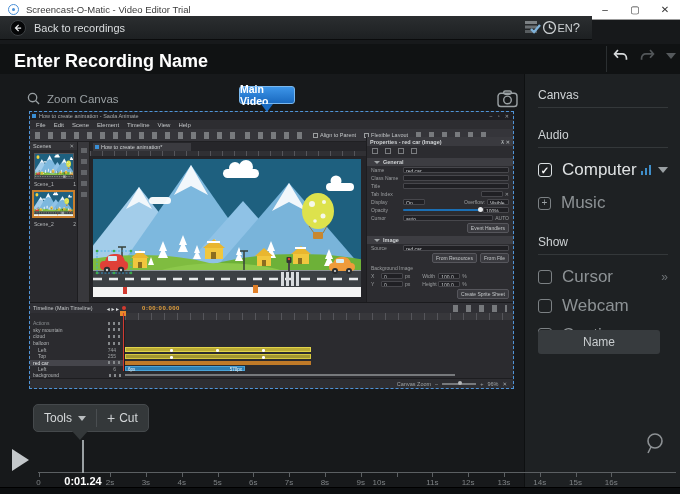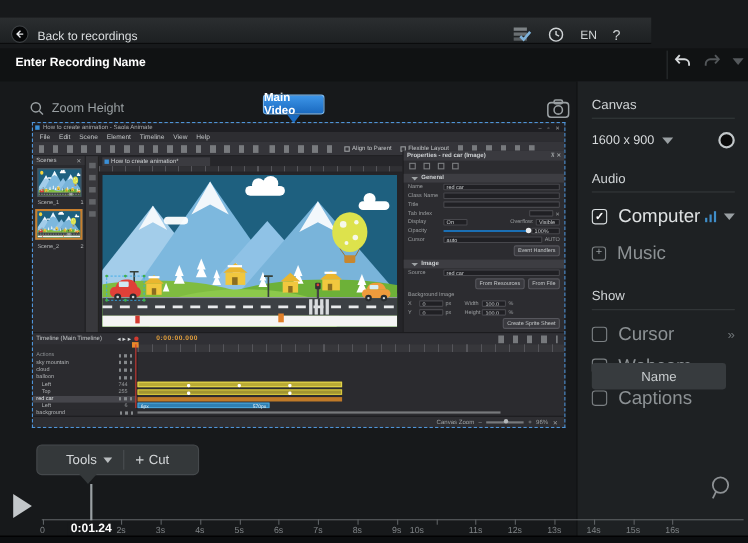--- a/index.html
+++ b/index.html
@@ -6,29 +6,29 @@
 html,body{width:680px;height:494px;overflow:hidden;background:#17191b;font-family:"Liberation Sans",sans-serif}
 #app{position:relative;width:680px;height:494px;background:#17191b;overflow:hidden}
 
 .titlebar{position:absolute;left:0;top:0;width:680px;height:20px;background:#fff;display:flex;align-items:center;border-bottom:1px solid #9b9b9b}
 .som-logo{width:11px;height:11px;border:1.5px solid #4a90d8;border-radius:50%;margin:0 7px 0 8px;position:relative}
 .som-logo::after{content:"";position:absolute;left:2.5px;top:2.5px;width:3px;height:3px;border-radius:50%;background:#4a90d8}
 .tb-title{font-size:9.5px;color:#3c3c3c}
 .tb-controls{margin-left:auto;display:flex;height:100%}
 .tb-btn{width:30px;height:100%;display:flex;align-items:center;justify-content:center;font-size:10px;color:#333}
 
-.topbar{position:absolute;left:0;top:16px;width:592px;height:24px;background:linear-gradient(#2b2e30,#1d2022);border-bottom:1px solid #0a0b0c;display:flex;align-items:flex-end}
+.topbar{position:absolute;left:0;top:16px;width:592px;height:24px;background:linear-gradient(#2b2e30,#1d2022);border-bottom:1px solid #0a0b0c;display:flex;align-items:center}
 .back-circle{width:16px;height:16px;border-radius:50%;background:#060708;border:1px solid #3d4144;margin:0 8px 0 10px;display:flex;align-items:center;justify-content:center}
 .back-label{font-size:11px;color:#dadddf}
-.top-icons{margin-left:auto;display:flex;align-items:center;gap:14px;margin-right:28px}
+.top-icons{margin-left:auto;display:flex;align-items:center;margin-right:12px}
 .lang{font-size:11px;color:#cfd3d5}
 .help{font-size:13px;color:#cfd3d5}
 
 .header{position:absolute;left:0;top:44px;width:680px;height:30px;background:#101213}
-.rec-name{position:absolute;left:14px;top:7px;font-size:11px;font-weight:bold;color:#fff}
+.rec-name{position:absolute;left:14px;top:7px;font-size:18px;font-weight:bold;color:#fff}
 .autosave{position:absolute;right:82px;top:3px;text-align:right}
 .autosave .l1{font-size:10px;color:#c3c7c9}
 .autosave .l2{font-size:10px;color:#4d9fd6}
 .hdr-sep{position:absolute;left:606px;top:2px;width:1px;height:26px;background:#2b2f31}
 .undo-group{position:absolute;left:612px;top:4px;display:flex;align-items:center;gap:10px}
 .caret{width:0;height:0;border-left:5px solid transparent;border-right:5px solid transparent;border-top:6px solid #55595c}
 
 .zoom-preview{position:absolute;left:27px;top:92px;display:flex;align-items:center;gap:7px}
 .zoom-preview span{font-size:11.5px;color:#9aa0a3}
 .badge{position:absolute;left:239px;top:86px;width:56px;height:18px;background:linear-gradient(#3d95e8,#1a6ac0);border:1px solid #79b7ee;border-radius:3px;color:#fff;font-size:10.5px;font-weight:bold;display:flex;align-items:center;justify-content:center}
@@ -117,21 +117,21 @@
 .cb{width:14px;height:14px;border:1.5px solid #7c8184;border-radius:3px;display:flex;align-items:center;justify-content:center;flex:none}
 .cb.checked{border-color:#dbe0e2;color:#fff;font-size:10px;font-weight:bold}
 .cb-label{font-size:17px;color:#8d9295;margin-left:10px}
 .cb-label.lit{color:#dfe2e3}
 .volbars{margin-left:auto;display:flex;align-items:flex-end;gap:1.5px}
 .volbars i{width:2.5px;background:#3f8ec9;display:block}
 .plusbox{width:13px;height:13px;border:1.5px solid #7c8184;border-radius:3px;color:#9aa0a3;font-size:10px;line-height:10px;text-align:center;flex:none}
 .chev{margin-left:auto;color:#6f7477;font-size:12px}
 .done-btn{position:absolute;left:13px;top:256px;width:122px;height:24px;background:#373b3e;border-radius:3px;color:#c9cdcf;font-size:12px;display:flex;align-items:center;justify-content:center}
 
-.tools-bubble{position:absolute;left:33px;top:404px;height:28px;background:#34383a;border:1px solid #45494c;border-radius:5px;display:flex;align-items:center;padding:0 26px}
+.tools-bubble{position:absolute;left:33px;top:404px;height:28px;background:#34383a;border:1px solid #45494c;border-radius:5px;display:flex;align-items:center;padding:0 10px}
 .tools-bubble .lbl{font-size:12px;color:#d5d8da}
 .tb-caret{width:0;height:0;border-left:4.5px solid transparent;border-right:4.5px solid transparent;border-top:5px solid #b9bdbf;margin-left:6px}
 .tb-div{width:1px;height:18px;background:#4a4e51;margin:0 10px}
 .plus{font-size:14px;color:#cfd3d5;margin-right:4px}
 .bubble-tail{position:absolute;left:72px;top:431px;width:0;height:0;border-left:8px solid transparent;border-right:8px solid transparent;border-top:9px solid #34383a}
 .play-btn{position:absolute;left:12px;top:449px;width:0;height:0;border-top:11px solid transparent;border-bottom:11px solid transparent;border-left:17px solid #c3c7ca}
 .ruler-line{position:absolute;left:38px;top:472px;width:638px;height:1px;background:#5c6063}
 .tick{position:absolute;top:472px;width:1px;height:5px;background:#5c6063}
 .tick-label{position:absolute;top:478px;transform:translateX(-50%);font-size:8px;color:#7f8386}
 .playhead{position:absolute;left:82px;top:440px;width:2px;height:33px;background:#9aa0a3}
@@ -139,20 +139,29 @@
 .bottom-strip{position:absolute;left:0;top:487px;width:680px;height:7px;background:#0c0e10;border-top:1px solid #000}
 .tl-zoom{position:absolute;left:644px;top:432px}
 .watermark{position:absolute;right:1px;top:451px;font-size:21px;font-weight:bold;color:#fff;letter-spacing:1px;text-shadow:-1px -1px 0 #222,1px -1px 0 #222,-1px 1px 0 #222,1px 1px 0 #222,2px 2px 1px #111}
 svg{display:block}
 </style>
 </head>
 <body>
 
 <div id="app">
 
+  <div class="titlebar">
+    <div class="som-logo"></div>
+    <div class="tb-title">Screencast-O-Matic - Video Editor Trial</div>
+    <div class="tb-controls">
+      <div class="tb-btn">–</div>
+      <div class="tb-btn">▢</div>
+      <div class="tb-btn">✕</div>
+    </div>
+  </div>
 
   <div class="topbar">
     <div class="back-circle">
       <svg width="10" height="10" viewBox="0 0 16 16">
           <path d="M9 3 L4 8 L9 13 M4 8 H13" stroke="#e8eaec" stroke-width="2" fill="none"></path>
         </svg>
     </div>
     <div class="back-label">Back to recordings</div>
     <div class="top-icons">
       <svg width="18" height="15" viewBox="0 0 18 15">
@@ -184,21 +193,21 @@
         </svg>
       <div class="caret"></div>
     </div>
   </div>
 
   <div class="zoom-preview">
     <svg width="13" height="13" viewBox="0 0 14 14">
         <circle cx="6" cy="6" r="4.5" stroke="#9aa0a3" stroke-width="1.4" fill="none"></circle>
         <line x1="9.5" y1="9.5" x2="13" y2="13" stroke="#9aa0a3" stroke-width="1.4"></line>
       </svg>
-    <span>Zoom Height</span>
+    <span>Zoom Canvas</span>
   </div>
   <div class="badge">Main Video</div>
   <div class="badge-tail"></div>
   <div class="camera">
     <svg width="21" height="18" viewBox="0 0 22 19">
         <rect x="1" y="3.5" width="20" height="14" rx="3" stroke="#9aa0a3" stroke-width="1.5" fill="none"></rect>
         <rect x="7" y="1" width="8" height="3.5" rx="1.5" stroke="#9aa0a3" stroke-width="1.5" fill="none"></rect>
         <circle cx="11" cy="10.5" r="4" stroke="#9aa0a3" stroke-width="1.5" fill="none"></circle>
       </svg>
   </div>
@@ -549,25 +558,20 @@
       <span>96%</span>
       <span>✕</span>
     </div>
   </div>
 
   <div class="sidebar">
     <div class="sb-sec">
       <div class="sb-title">Canvas</div>
       <div class="sb-rule"></div>
     </div>
-    <div class="sb-row">
-      <span class="dd-label">1600 x 900</span>
-      <i class="dd-caret"></i>
-      <i class="swatch"></i>
-    </div>
     <div class="sb-sec" style="margin-top:20px">
       <div class="sb-title">Audio</div>
       <div class="sb-rule"></div>
     </div>
     <div class="sb-row">
       <div class="cb checked">✓</div>
       <span class="cb-label lit">Computer</span>
       <div class="volbars">
           <i style="height:4px"></i>
           <i style="height:7px"></i>

